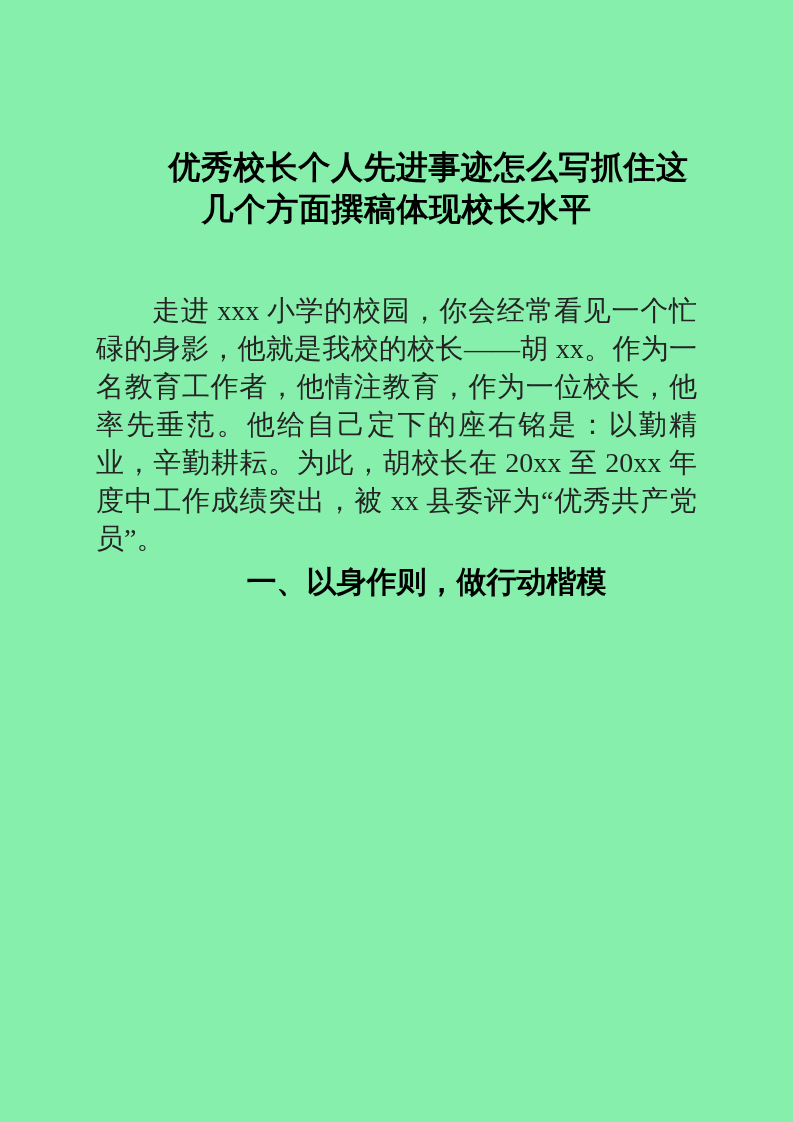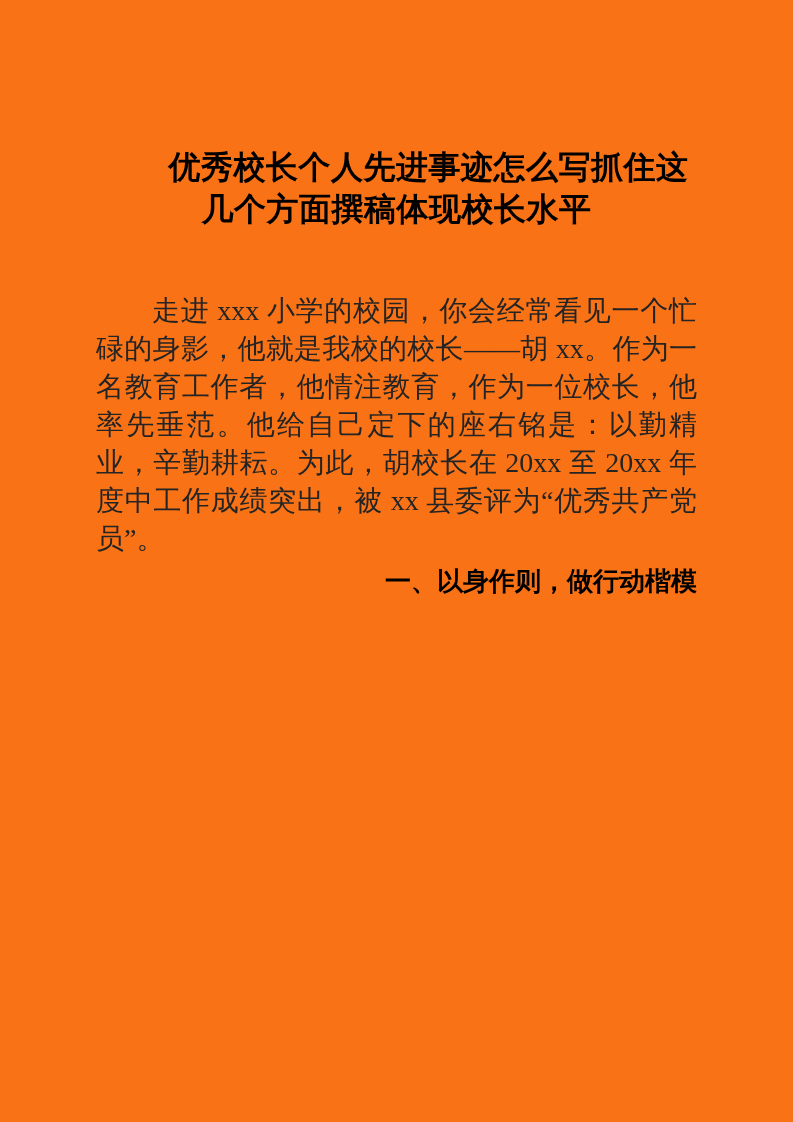--- a/index.html
+++ b/index.html
@@ -11,21 +11,21 @@
     width: 793px;
     height: 1122px;
     font-family: "Liberation Serif", "DejaVu Serif", serif;
     color: #212121;
     overflow: hidden;
   }
   .page {
     box-sizing: border-box;
     width: 793px;
     height: 1122px;
-    background: #f97316;
+    background: #86efac;
     padding: 146px 96px 0 96px;
   }
   .doc-title {
     margin: 0;
     font-size: 32px;
     line-height: 42px;
     font-weight: 700;
     color: #000000;
     text-align: center;
     text-indent: 2em;
@@ -37,26 +37,26 @@
     line-height: 38px;
     color: #242424;
     text-align: justify;
     text-indent: 2em;
   }
   .para-first {
     margin-top: 62px;
   }
   .section-heading {
     margin: 5px 0 15px 0;
-    font-size: 26px;
+    font-size: 30px;
     line-height: 38px;
     font-weight: 700;
     color: #000000;
     text-indent: 2em;
-    text-align: right;
+    text-align: center;
   }
 </style>
 </head>
 <body>
 
 <div class="page">
 
   <h1 class="doc-title">优秀校长个人先进事迹怎么写抓住这几个方面撰稿体现校长水平</h1>
 
   <p class="para para-first">走进 xxx 小学的校园，你会经常看见一个忙碌的身影，他就是我校的校长——胡 xx。作为一名教育工作者，他情注教育，作为一位校长，他率先垂范。他给自己定下的座右铭是：以勤精业，辛勤耕耘。为此，胡校长在 20xx 至 20xx 年度中工作成绩突出，被 xx 县委评为“优秀共产党员”。</p>

